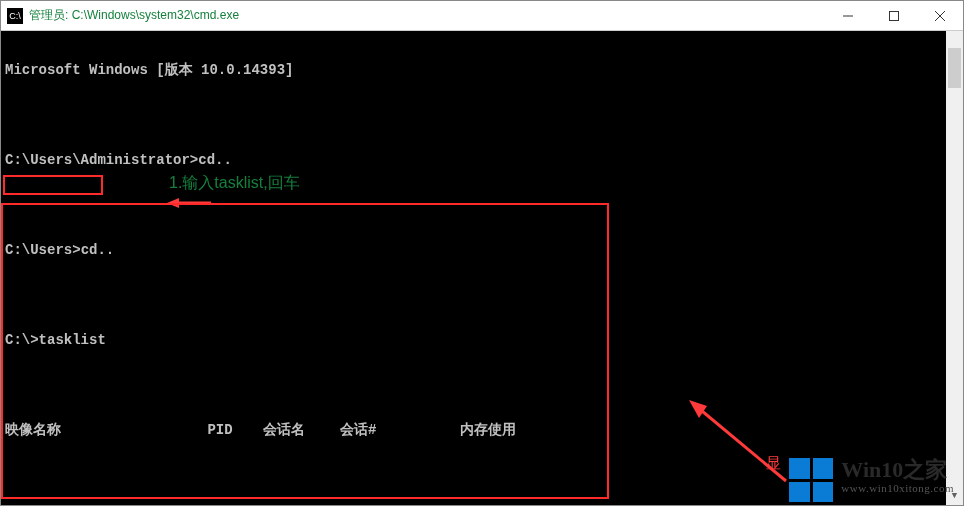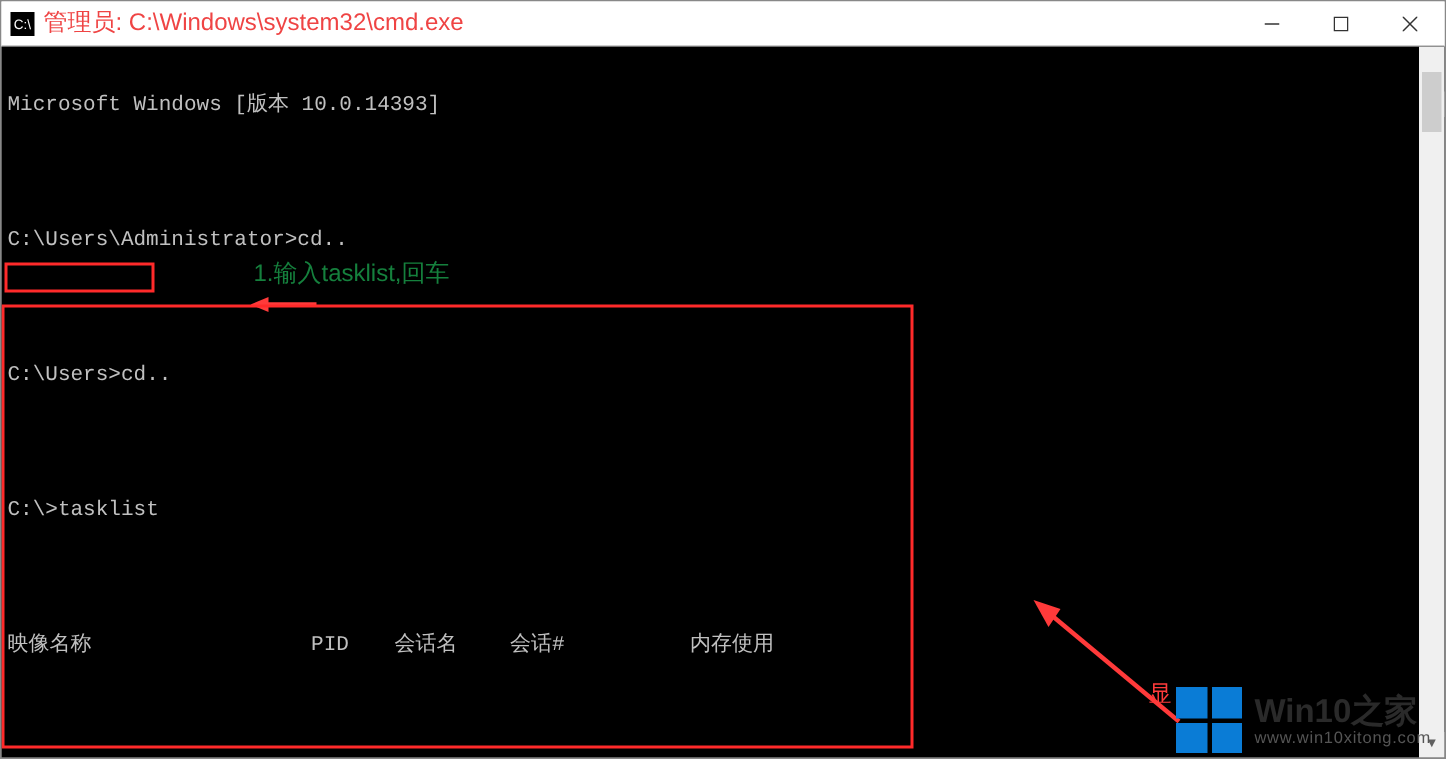--- a/index.html
+++ b/index.html
@@ -30,22 +30,22 @@
     margin: 0 6px;
     background: #000;
     display: flex; align-items: center; justify-content: center;
     font-size: 9px;
     color: #fff;
     font-family: sans-serif;
   }
   .title-text {
     flex: 1;
     font-family: "Microsoft YaHei", sans-serif;
-    font-size: 16px;
-    color: #ef4444;
+    font-size: 12px;
+    color: #15803d;
     white-space: nowrap;
   }
   .win-controls { display: flex; }
   .win-btn {
     width: 46px; height: 30px;
     display: flex; align-items: center; justify-content: center;
     font-family: sans-serif;
     font-size: 12px;
     color: #333;
   }
@@ -73,21 +73,21 @@
     display: flex; align-items: center; justify-content: center;
     color: #606060;
     font-size: 9px;
   }
   .scroll-thumb {
     position: absolute;
     top: 17px; left: 2px;
     width: 13px; height: 40px;
     background: #cdcdcd;
   }
-  .con-line { height: 15px; }
+  .con-line { height: 15px; font-weight: bold; }
   .red-box1 {
     position: absolute;
     border: 2px solid #ff2a2a;
     pointer-events: none;
     left: 2px; top: 144px;
     width: 100px; height: 20px;
   }
   .red-box2 {
     position: absolute;
     border: 2px solid #ff2a2a;
@@ -115,22 +115,22 @@
   .annot2 {
     position: absolute;
     left: 765px; top: 424px;
     color: #ff3a3a;
     font-family: "Microsoft YaHei", sans-serif;
     font-size: 15px;
   }
   .watermark {
     position: absolute;
     right: 10px; bottom: 8px;
-    display: flex; align-items: center;
-    font-family: Liberation Sans, sans-serif;
+    display: flex; align-items: flex-start;
+    font-family: Liberation Serif, serif;
   }
   .wm-logo {
     width: 44px; height: 44px;
     display: grid;
     grid-template-columns: 1fr 1fr;
     grid-template-rows: 1fr 1fr;
     gap: 3px;
     margin-right: 8px;
   }
   .wm-logo div { background: #0a7cd6; }

